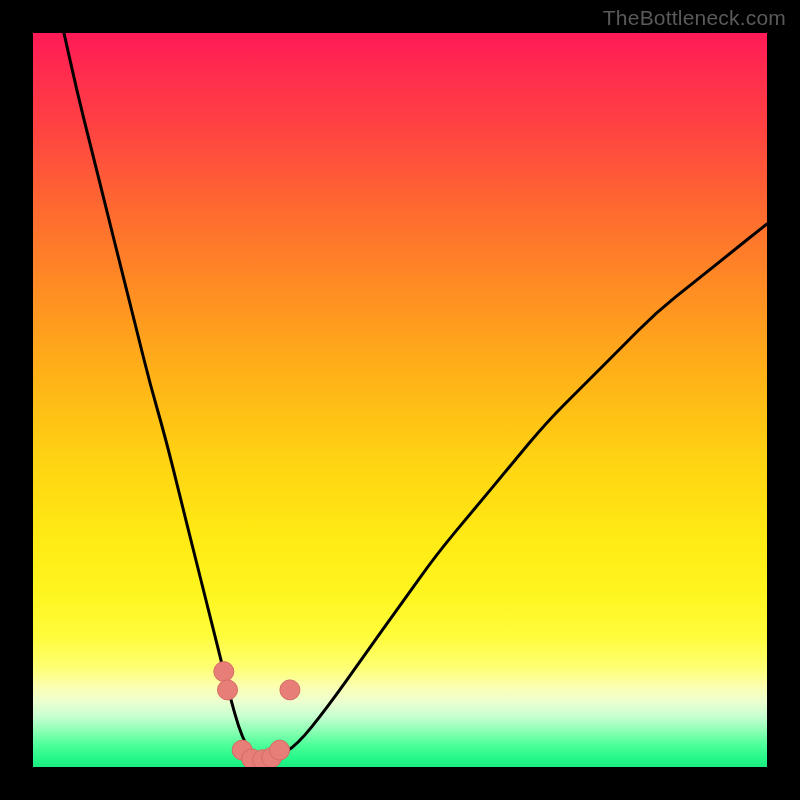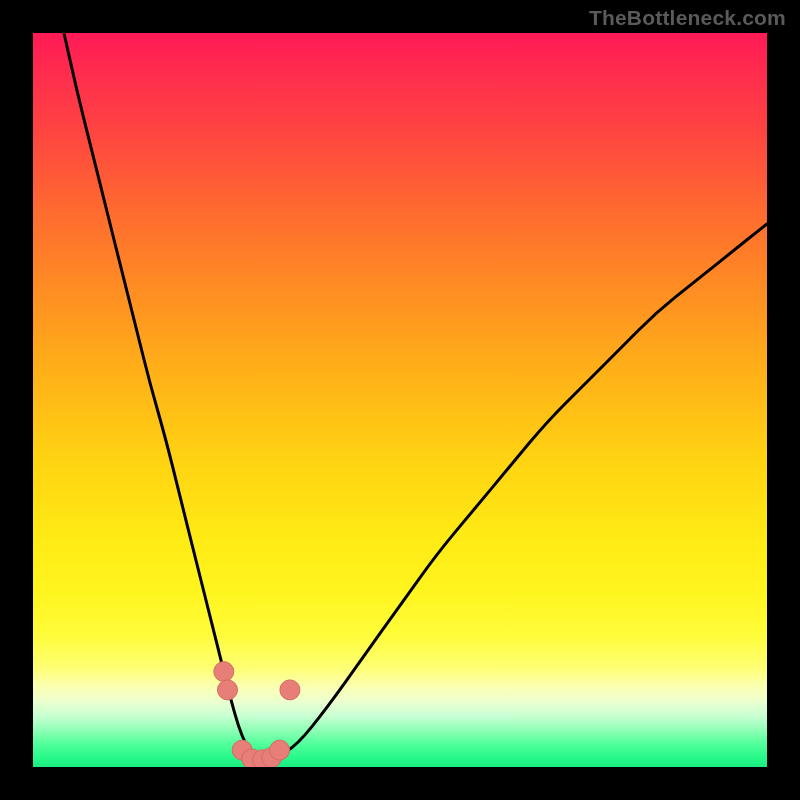--- a/index.html
+++ b/index.html
@@ -53,21 +53,21 @@
       #22f787 99%,
       #1ceb82 100%
     );
   }
   .watermark {
     position: absolute;
     top: 6px;
     right: 14px;
     color: #5a5a5a;
     font-size: 21px;
-    font-weight: 700;
+    font-weight: 400;
     letter-spacing: 0.2px;
     user-select: none;
   }
   svg.curve {
     position: absolute;
     left: 0; top: 0;
     width: 100%;
     height: 100%;
   }
 </style>

